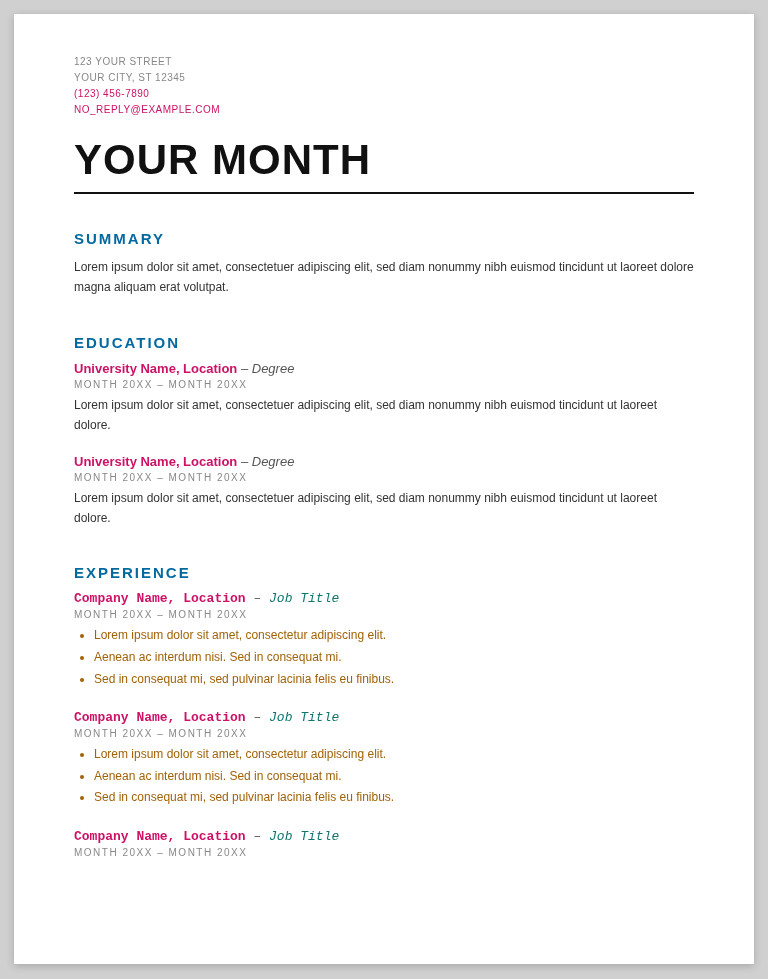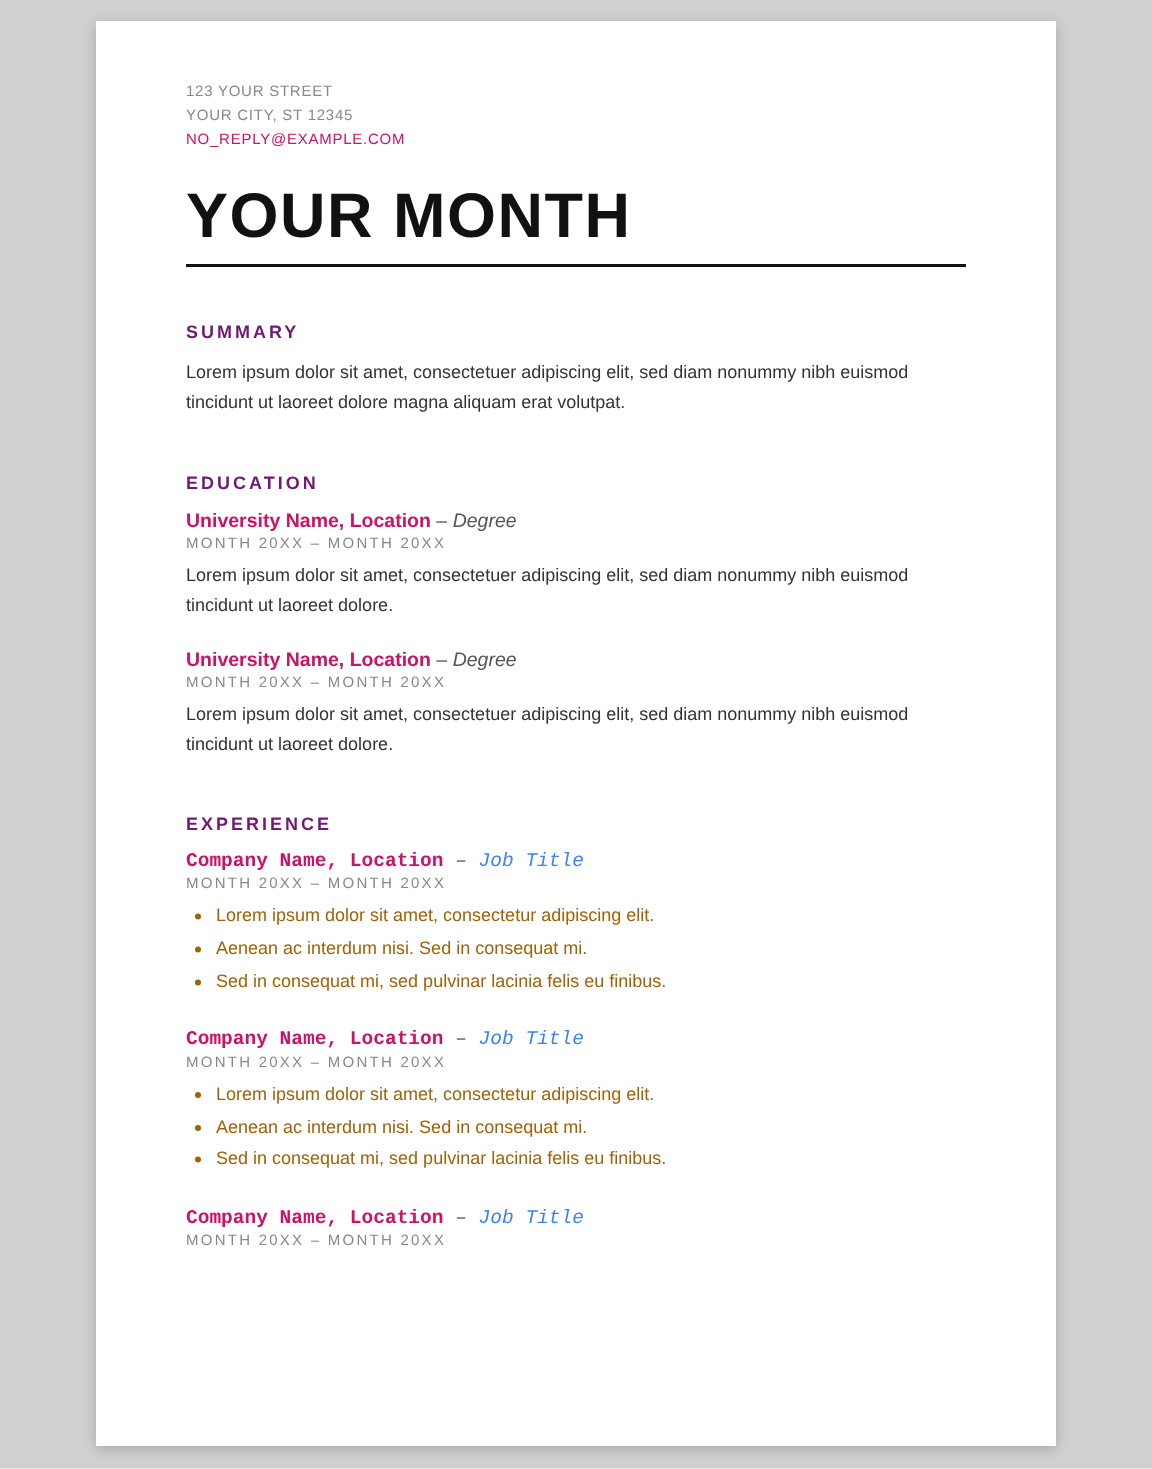--- a/index.html
+++ b/index.html
@@ -12,21 +12,21 @@
       background: #d0d0d0;
       display: flex;
       justify-content: center;
       align-items: flex-start;
       min-height: 979px;
       font-family: Arial, sans-serif;
     }
 
     .page {
       background: #ffffff;
-      width: 640px;
+      width: 740px;
       min-height: 950px;
       margin: 14px auto;
       padding: 40px 60px 60px 60px;
       box-shadow: 0 2px 8px rgba(0,0,0,0.2);
     }
 
     .contact-info {
       margin-bottom: 18px;
     }
 
@@ -62,23 +62,23 @@
       margin-bottom: 8px;
     }
 
     .name-divider {
       border: none;
       border-top: 2px solid #111111;
       margin-bottom: 24px;
     }
 
     .section-title {
-      font-size: 12px;
-      font-weight: bold;
-      color: #701a75;
+      font-size: 15px;
+      font-weight: bold;
+      color: #0369a1;
       letter-spacing: 2px;
       text-transform: uppercase;
       margin-bottom: 10px;
       margin-top: 36px;
     }
 
     .summary-text {
       font-size: 12px;
       color: #333333;
       line-height: 1.7;
@@ -129,21 +129,21 @@
 
     .exp-title {
       font-size: 13px;
       color: #cc1166;
       font-weight: bold;
       font-family: 'Courier New', Courier, monospace;
       margin-bottom: 3px;
     }
 
     .exp-title .job {
-      color: #3b82f6;
+      color: #0f766e;
       font-style: italic;
       font-weight: normal;
     }
 
     .exp-title .dash {
       color: #555555;
       font-weight: normal;
       font-style: normal;
     }
 
@@ -164,20 +164,21 @@
     }
   </style>
 </head>
 <body>
 
 <div class="page">
 
   <div class="contact-info">
     <div class="contact-line">123 YOUR STREET</div>
     <div class="contact-line">YOUR CITY, ST 12345</div>
+    <div class="contact-phone">(123) 456-7890</div>
     <div class="contact-email">NO_REPLY@EXAMPLE.COM</div>
   </div>
 
   <h1 class="name-heading">YOUR MONTH</h1>
   <hr class="name-divider">
 
   <div class="section-gap">
     <div class="section-title">Summary</div>
     <p class="summary-text">Lorem ipsum dolor sit amet, consectetuer adipiscing elit, sed diam nonummy nibh euismod tincidunt ut laoreet dolore magna aliquam erat volutpat.</p>
   </div>

